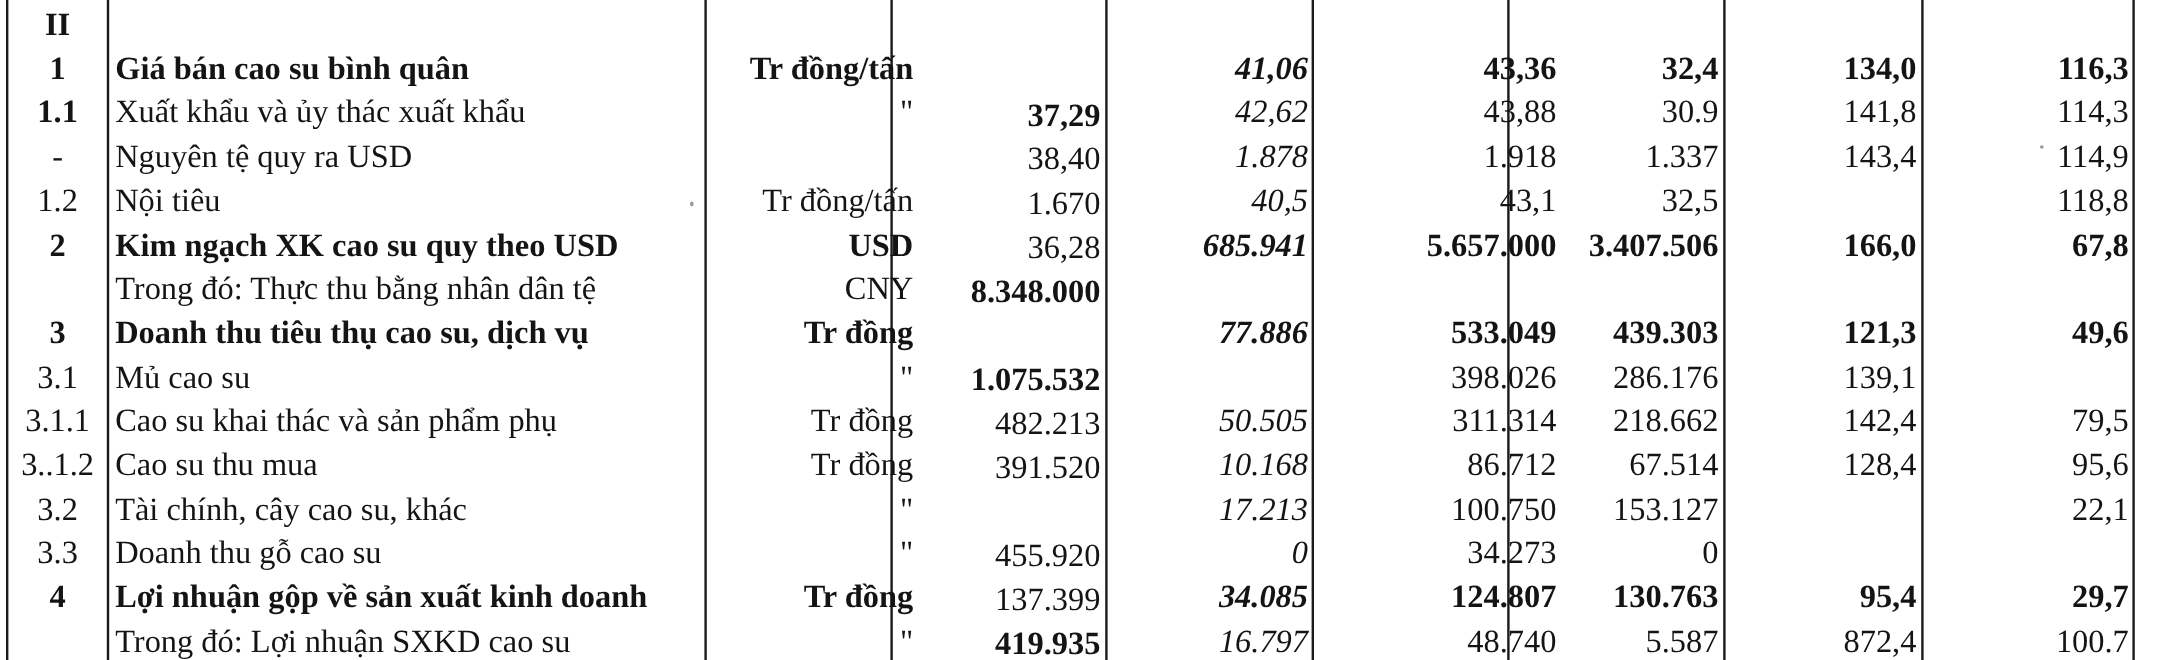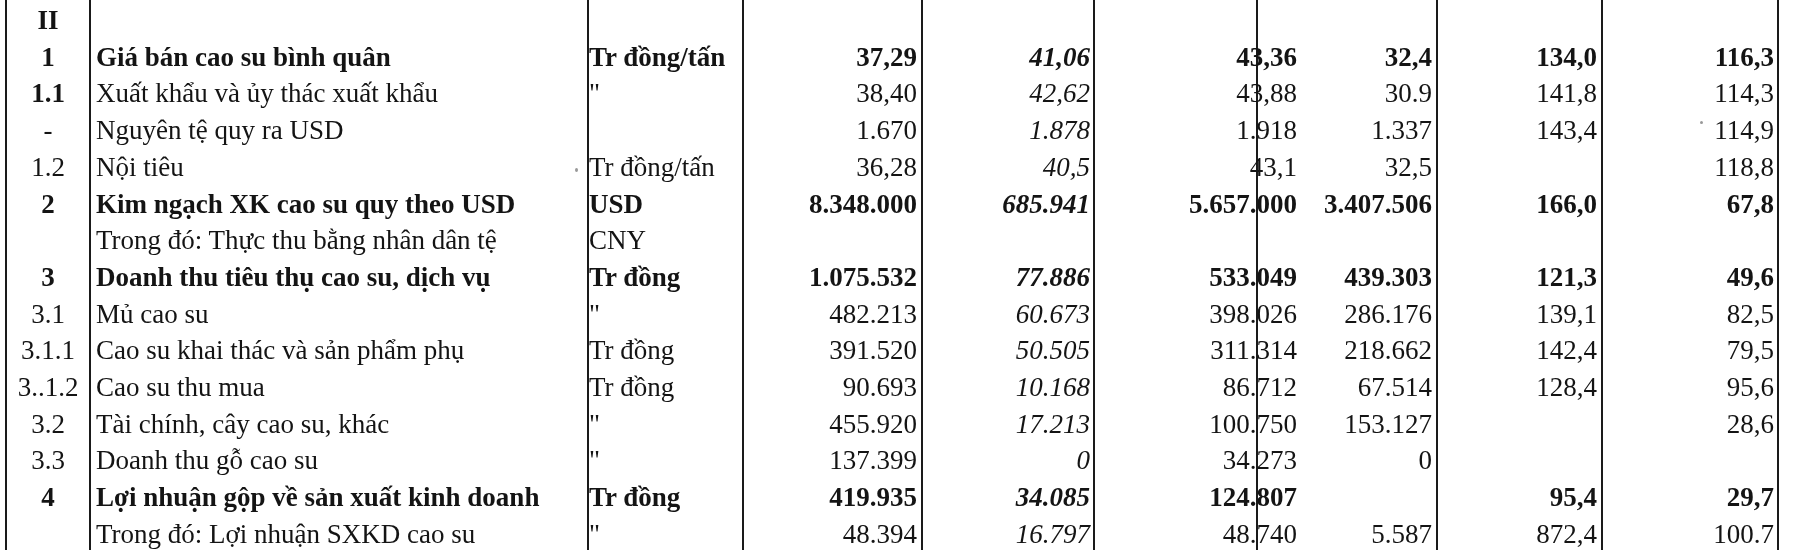--- a/index.html
+++ b/index.html
@@ -5,22 +5,22 @@
   html, body { margin: 0; padding: 0; background: #ffffff; }
   body { width: 1800px; height: 550px; overflow: hidden; position: relative;
          font-family: "Liberation Serif", "DejaVu Serif", serif; color: #141414; }
   .table { position: absolute; left: 0; top: 0; width: 1800px; height: 550px; }
   .vline { position: absolute; top: 0; height: 550px; width: 2px; background: #1a1a1a; }
   .row { position: absolute; left: 0; width: 1800px; height: 36.7px; }
   .cell { position: absolute; top: 0; height: 36.7px; line-height: 40px;
           font-size: 27px; white-space: nowrap; overflow: visible; }
   .c-stt { left: 6px; width: 84px; text-align: center; }
   .c-name { left: 96px; width: 490px; text-align: left; }
-  .c-unit { left: 589px; width: 172px; text-align: left; }
-  .c-v1 { left: 745px; width: 172px; text-align: right; }
+  .c-unit { left: 589px; width: 172px; text-align: right; }
+  .c-v1 { left: 745px; width: 172px; text-align: right; margin-top: 39px; }
   .c-v2 { left: 924px; width: 166px; text-align: right; font-style: italic; }
   .c-v3 { left: 1141px; width: 156px; text-align: right; }
   .c-v4 { left: 1259px; width: 173px; text-align: right; }
   .c-v5 { left: 1439px; width: 158px; text-align: right; }
   .c-v6 { left: 1608px; width: 166px; text-align: right; }
   .bold .cell { font-weight: bold; }
   .row.header .c-name { font-weight: normal; letter-spacing: 0.5px; }
   .row.header .c-stt { font-weight: bold; }
   .stt-bold { font-weight: bold; }
   .speck { position: absolute; width: 3px; height: 4px; background: #999; border-radius: 50%; }
@@ -120,77 +120,75 @@
     <span class="cell c-v3">533.049</span>
     <span class="cell c-v4">439.303</span>
     <span class="cell c-v5">121,3</span>
     <span class="cell c-v6">49,6</span>
   </div>
       <div class="row" style="top: 293.6px;">
     <span class="cell c-stt">3.1</span>
     <span class="cell c-name">Mủ cao su</span>
     <span class="cell c-unit">"</span>
     <span class="cell c-v1">482.213</span>
-    <span class="cell c-v2">60.673</span>
     <span class="cell c-v3">398.026</span>
     <span class="cell c-v4">286.176</span>
     <span class="cell c-v5">139,1</span>
-    <span class="cell c-v6">82,5</span>
   </div>
       <div class="row" style="top: 330.3px;">
     <span class="cell c-stt">3.1.1</span>
     <span class="cell c-name">Cao su khai thác và sản phẩm phụ</span>
     <span class="cell c-unit">Tr đồng</span>
     <span class="cell c-v1">391.520</span>
     <span class="cell c-v2">50.505</span>
     <span class="cell c-v3">311.314</span>
     <span class="cell c-v4">218.662</span>
     <span class="cell c-v5">142,4</span>
     <span class="cell c-v6">79,5</span>
   </div>
       <div class="row" style="top: 367px;">
     <span class="cell c-stt">3..1.2</span>
     <span class="cell c-name">Cao su thu mua</span>
     <span class="cell c-unit">Tr đồng</span>
-    <span class="cell c-v1">90.693</span>
     <span class="cell c-v2">10.168</span>
     <span class="cell c-v3">86.712</span>
     <span class="cell c-v4">67.514</span>
     <span class="cell c-v5">128,4</span>
     <span class="cell c-v6">95,6</span>
   </div>
       <div class="row" style="top: 403.7px;">
     <span class="cell c-stt">3.2</span>
     <span class="cell c-name">Tài chính, cây cao su, khác</span>
     <span class="cell c-unit">"</span>
     <span class="cell c-v1">455.920</span>
     <span class="cell c-v2">17.213</span>
     <span class="cell c-v3">100.750</span>
     <span class="cell c-v4">153.127</span>
     <span class="cell c-v5"></span>
-    <span class="cell c-v6">28,6</span>
+    <span class="cell c-v6">22,1</span>
   </div>
       <div class="row" style="top: 440.4px;">
     <span class="cell c-stt">3.3</span>
     <span class="cell c-name">Doanh thu gỗ cao su</span>
     <span class="cell c-unit">"</span>
     <span class="cell c-v1">137.399</span>
     <span class="cell c-v2">0</span>
     <span class="cell c-v3">34.273</span>
     <span class="cell c-v4">0</span>
     <span class="cell c-v5"></span>
     <span class="cell c-v6"></span>
   </div>
       <div class="row bold" style="top: 477.1px;">
     <span class="cell c-stt stt-bold">4</span>
     <span class="cell c-name">Lợi nhuận gộp về sản xuất kinh doanh</span>
     <span class="cell c-unit">Tr đồng</span>
     <span class="cell c-v1">419.935</span>
     <span class="cell c-v2">34.085</span>
     <span class="cell c-v3">124.807</span>
+    <span class="cell c-v4">130.763</span>
     <span class="cell c-v5">95,4</span>
     <span class="cell c-v6">29,7</span>
   </div>
       <div class="row" style="top: 513.8px;">
     <span class="cell c-stt"></span>
     <span class="cell c-name">Trong đó: Lợi nhuận SXKD cao su</span>
     <span class="cell c-unit">"</span>
     <span class="cell c-v1">48.394</span>
     <span class="cell c-v2">16.797</span>
     <span class="cell c-v3">48.740</span>

